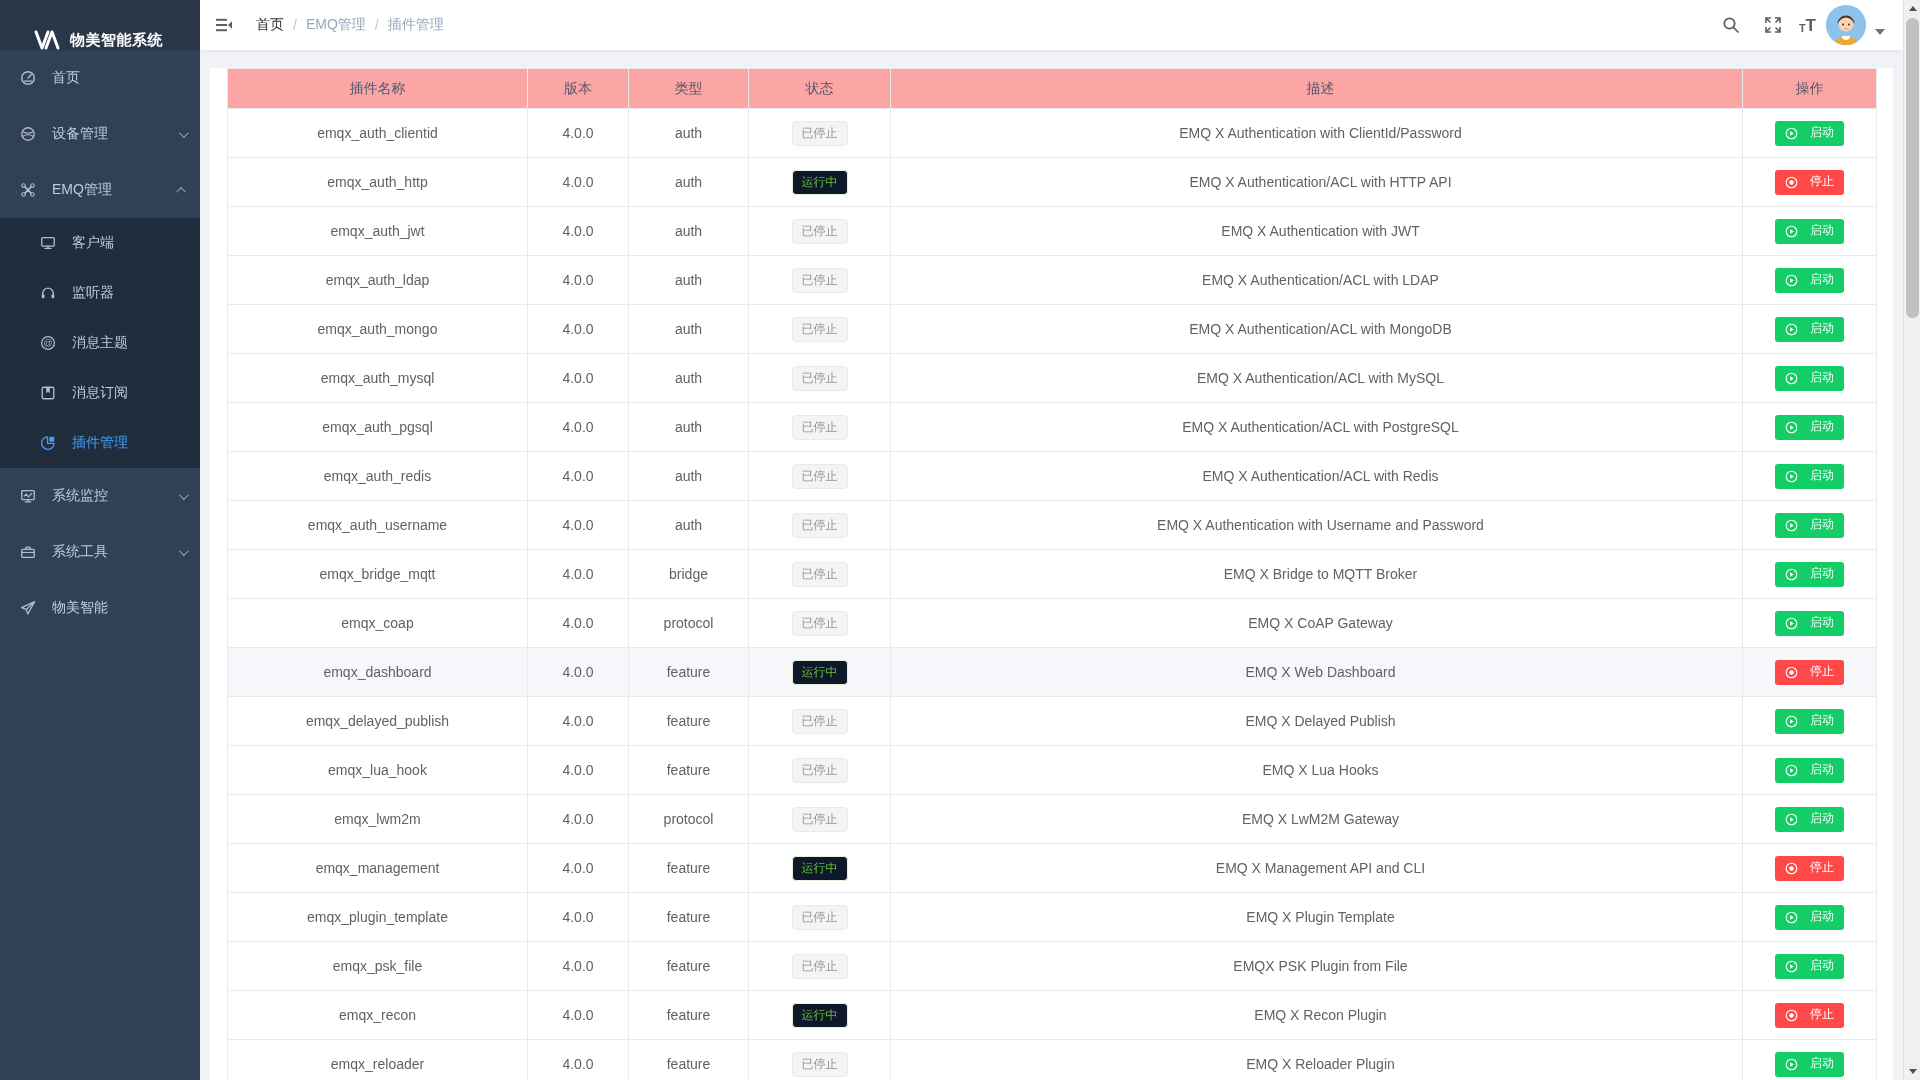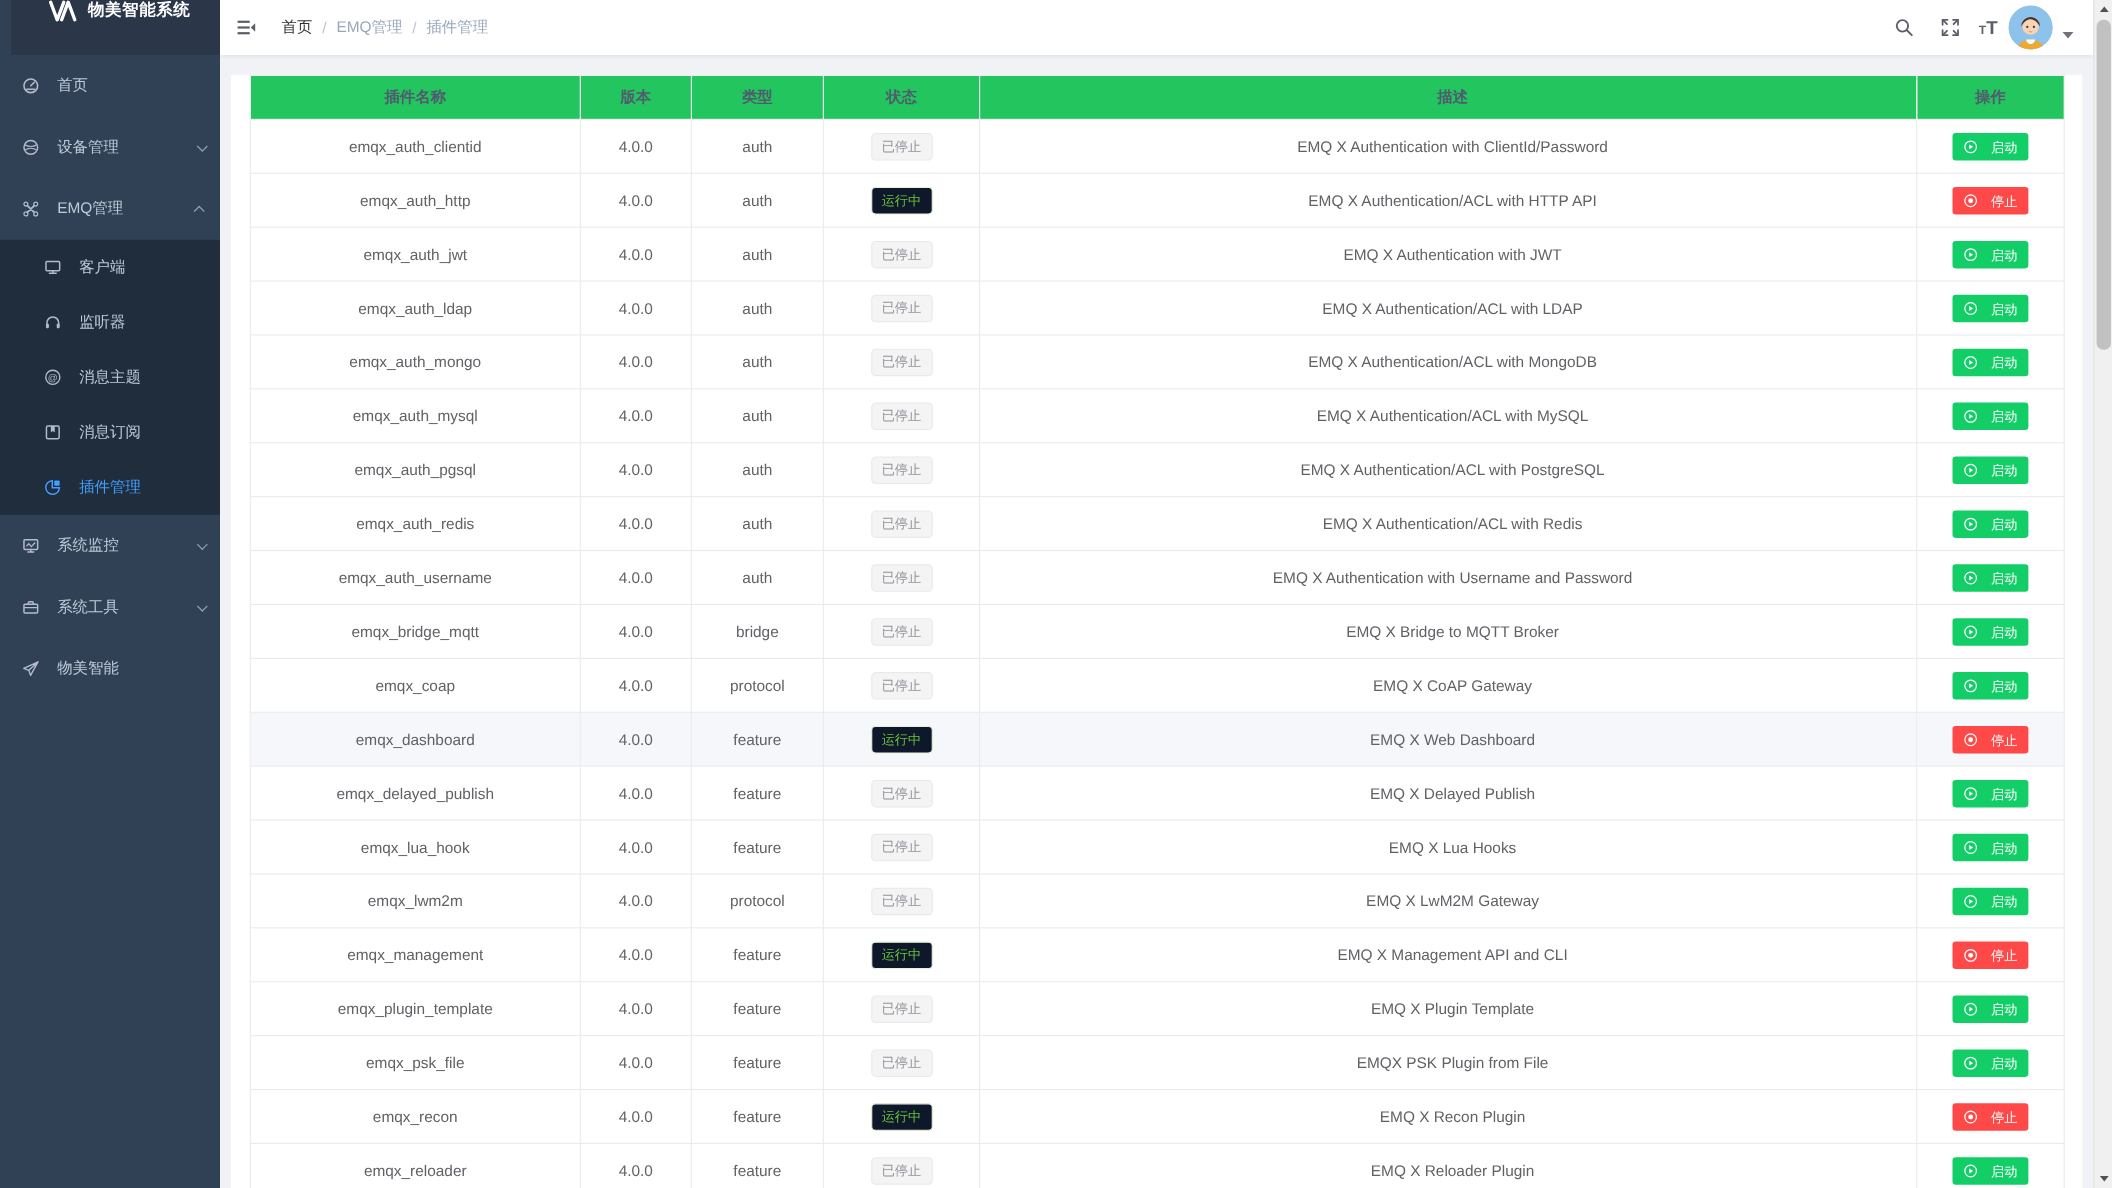--- a/index.html
+++ b/index.html
@@ -1,20 +1,20 @@
 <!DOCTYPE html>
 <html><head>
 <meta charset="utf-8">
 <style>
   * { margin:0; padding:0; box-sizing:border-box; }
   html,body { width:1920px; height:1080px; overflow:hidden; font-family:"Liberation Sans", sans-serif; background:#f0f2f5; }
 
   
   .sidebar { position:absolute; left:0; top:0; width:200px; height:1080px; background:#304156; z-index:10; }
-  .logo-bar { height:50px; background:#2b3649; display:flex; align-items:flex-start; padding-left:34px;margin-left:10px; }
+  .logo-bar { height:50px; background:#2b3649; display:flex; align-items:flex-end; padding-left:34px; }
   .logo-mark { margin-right:10px; display:flex; }
   .logo-title { color:#fff; font-weight:bold; font-size:15px; letter-spacing:.5px; }
   .menu-item { height:56px; display:flex; align-items:center; padding:0 14px 0 20px; color:#bfcbd9; font-size:14px; cursor:pointer; }
   .menu-item .mi-icon { width:16px; height:16px; margin-right:16px; color:#b4bccc; display:flex; align-items:center; justify-content:center; flex:none; }
   .menu-item .mi-label { flex:1; }
   .submenu { background:#1f2d3d; }
   .submenu .menu-item { height:50px; padding-left:40px; }
   .menu-item.active { color:#409eff; }
   .menu-item.active .mi-icon { color:#409eff; }
   .chevron { width:7px; height:7px; border-right:1.6px solid #9aa7b7; border-bottom:1.6px solid #9aa7b7; flex:none; }
@@ -35,31 +35,31 @@
   .font-size-icon .t-big { font-size:17px; }
   .avatar-wrap { display:flex; align-items:center; gap:9px; cursor:pointer; }
   .avatar { width:40px; height:40px; border-radius:50%; overflow:hidden; background:#8dc3ea; display:block; }
   .caret-down { width:0; height:0; border-left:5px solid transparent; border-right:5px solid transparent; border-top:6px solid #707379; margin-top:14px; }
 
   
   .app-main { position:absolute; left:200px; top:50px; right:17px; bottom:0; background:#f0f2f5; }
   .card { margin:4px 10px 0 10px; background:#fff; min-height:1030px; }
   table.plugin-table { border-collapse:collapse; margin:18px 17px 0 17px; width:1650px; table-layout:fixed; font-size:14px; color:#606266; }
   .plugin-table th, .plugin-table td { border:1px solid #e8eaec; height:49px; padding:0 10px; overflow:hidden; white-space:nowrap; }
-  .plugin-table thead th { background:#22c55e; color:#515a6e; font-weight:bold; height:40px; text-align:center; }
+  .plugin-table thead th { background:#fca5a5; color:#515a6e; font-weight:normal; height:40px; text-align:center; }
   .plugin-table th.col-desc { text-align:center; padding-left:18px; }
   .col-name,.col-ver,.col-type,.col-status,.col-action { text-align:center; }
   .col-desc { text-align:center; padding-left:18px !important; }
   tr.row-hover td { background:#f5f7fa; }
 
   .badge { display:inline-block; height:25px; line-height:23px; padding:0 9px; font-size:12px; border-radius:4px; border:1px solid; }
   .badge-stopped { background:#f4f4f5; border-color:#e9e9eb; color:#909399; }
   .badge-running { background:#0f172a; border-color:#e1f3d8; color:#67c23a; }
 
-  .btn { display:inline-flex; align-items:flex-end; gap:12px; border:none; border-radius:3px; color:#fff; font-size:12px; padding:6px 10px; cursor:pointer; font-family:Liberation Serif, serif; line-height:1; }
+  .btn { display:inline-flex; align-items:center; gap:12px; border:none; border-radius:3px; color:#fff; font-size:12px; padding:6px 10px; cursor:pointer; font-family:Liberation Mono, monospace; line-height:1; }
   .btn svg { display:block; }
   .btn-start { background:#13ce66; }
   .btn-stop { background:#ff4949; }
 
   
   .scrollbar { position:absolute; right:0; top:0; width:17px; height:1080px; background:#f0f0f0; border-left:1px solid #e2e2e2; z-index:20; }
   .sb-arrow { position:absolute; left:0; width:17px; height:17px; display:flex; align-items:center; justify-content:center; cursor:pointer; }
   .sb-arrow.up { top:0; }
   .sb-arrow.down { bottom:0; }
   .tri-up { width:0; height:0; border-left:4px solid transparent; border-right:4px solid transparent; border-bottom:5px solid #505050; }

